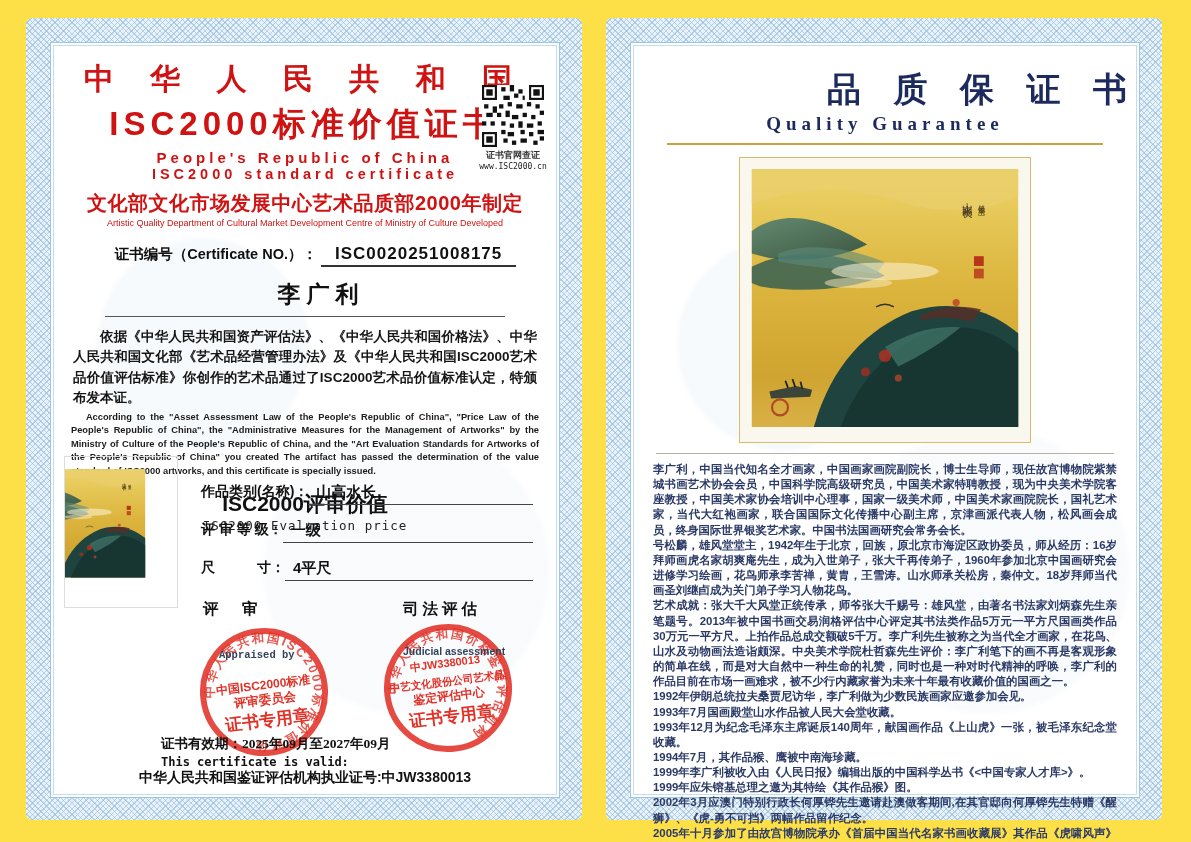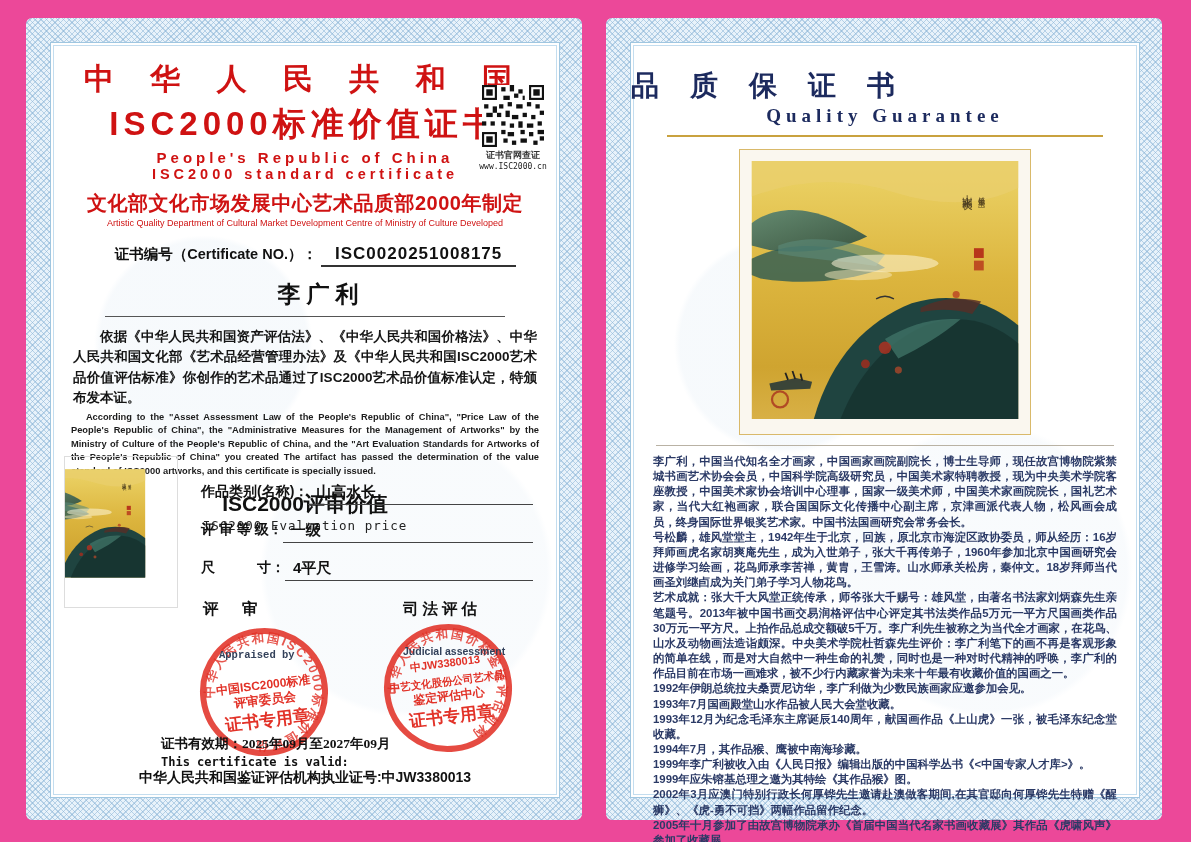--- a/index.html
+++ b/index.html
@@ -1,16 +1,16 @@
 <!DOCTYPE html>
 <html><head>
 <meta charset="utf-8">
 <style>
   html,body{margin:0;padding:0;background:#fdfdfd;font-family:"Liberation Sans","DejaVu Sans",sans-serif;}
-  .canvas{position:relative;width:1191px;height:842px;background:#ec4899;overflow:hidden;}
+  .canvas{position:relative;width:1191px;height:842px;background:#fde047;overflow:hidden;}
 
   
   .page{position:absolute;top:18px;width:556px;height:802px;box-sizing:border-box;padding:24px;
     background:
       repeating-linear-gradient(45deg, rgba(132,176,212,.5) 0 1px, transparent 1px 4px),
       repeating-linear-gradient(-45deg, rgba(132,176,212,.5) 0 1px, transparent 1px 4px),
       #e8f2fa;
     border-radius:6px;}
   .page-left{left:26px;}
   .page-right{left:606px;}
@@ -48,21 +48,21 @@
   .appr-left{left:152px;} .appr-right{left:352px;}
   .seal{position:absolute;width:134px;height:134px;opacity:.93;transform:rotate(-7deg);}
   .seal-a{left:146px;top:582px;} .seal-b{left:330px;top:578px;}
   .overlay-dark{position:absolute;color:#33415a;font-weight:bold;font-size:10.5px;z-index:3;}
   .ov-a{left:168px;top:606px;font-family:Liberation Mono, monospace;} .ov-b{left:352px;top:602px;}
   .validity{position:absolute;left:110px;top:692px;font-family:"Liberation Serif","DejaVu Serif",serif;font-weight:bold;font-size:13.5px;color:#111;z-index:4;}
   .validity-en{position:absolute;left:110px;top:712px;font-family:"DejaVu Sans Mono",monospace;font-weight:bold;font-size:12px;color:#111;z-index:4;}
   .license{position:absolute;left:0;right:0;bottom:10px;text-align:center;font-size:14px;font-weight:600;color:#111;}
 
   
-  .r-title{margin-top:24px;text-align:left;font-size:28px;font-weight:bold;letter-spacing:12px;color:#1c2a5e;font-family:"Liberation Serif","DejaVu Serif",serif;}
+  .r-title{margin-top:24px;text-align:right;font-size:34px;font-weight:bold;letter-spacing:12px;color:#1c2a5e;font-family:"Liberation Serif","DejaVu Serif",serif;}
   .r-title-en{text-align:center;font-size:19px;font-weight:bold;letter-spacing:5px;color:#1c2a5e;font-family:"Liberation Serif","DejaVu Serif",serif;}
   .gold-rule{width:86%;height:2px;background:#c9a23f;margin:8px auto 0;}
   .frame{width:fit-content;margin:12px auto 0;border:1px solid #d9b96a;background:#faf7ef;padding:11px;}
   .divider{width:90%;margin:10px auto 0;border-bottom:1px solid #b9b2a4;}
   .bio{margin:8px 22px 0;color:#2b3a66;font-size:11.4px;font-weight:600;line-height:1.33;text-align:justify;}
   .bio p{margin:0;}
 </style>
 </head>
 <body>
 

